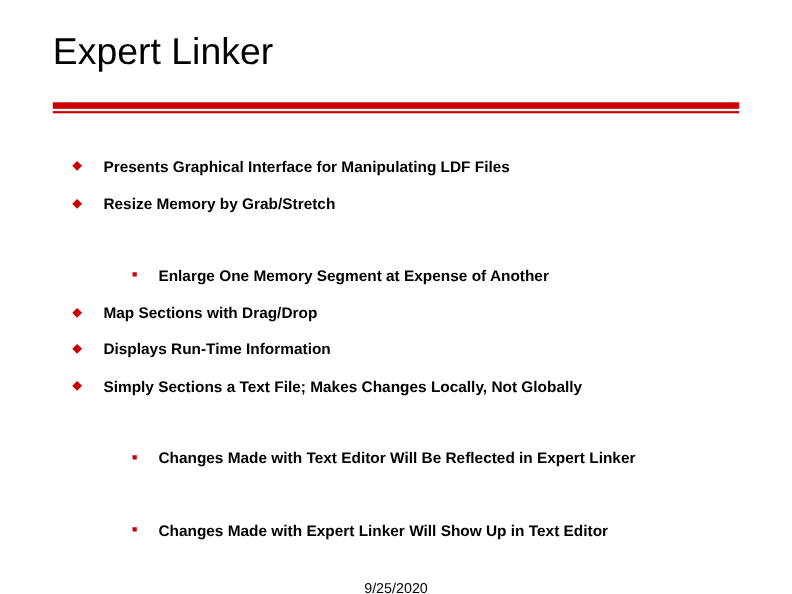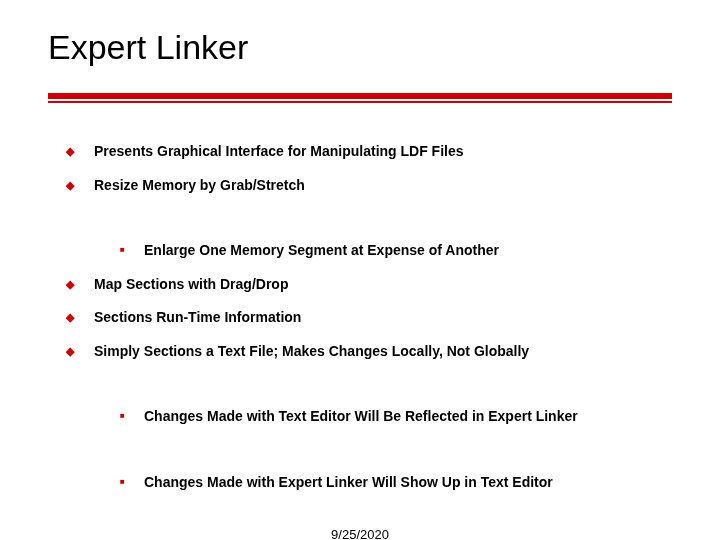--- a/index.html
+++ b/index.html
@@ -91,21 +91,21 @@
         <ul class="lvl2">
           <li>
             <span>Enlarge One Memory Segment at Expense of Another</span>
           </li>
         </ul>
       </li>
       <li>
         <span>Map Sections with Drag/Drop</span>
       </li>
       <li>
-        <span>Sections Run-Time Information</span>
+        <span>Displays Run-Time Information</span>
       </li>
       <li>
         <span>Simply Sections a Text File; Makes Changes Locally, Not Globally</span>
         <ul class="lvl2">
           <li>
             <span>Changes Made with Text Editor Will Be Reflected in Expert Linker</span>
           </li>
           <li>
             <span>Changes Made with Expert Linker Will Show Up in Text Editor</span>
           </li>

